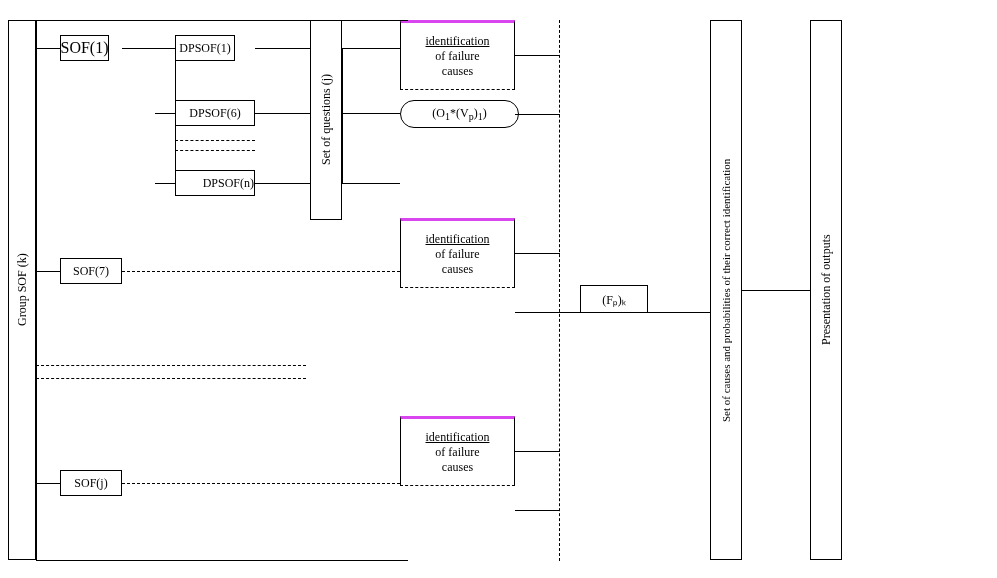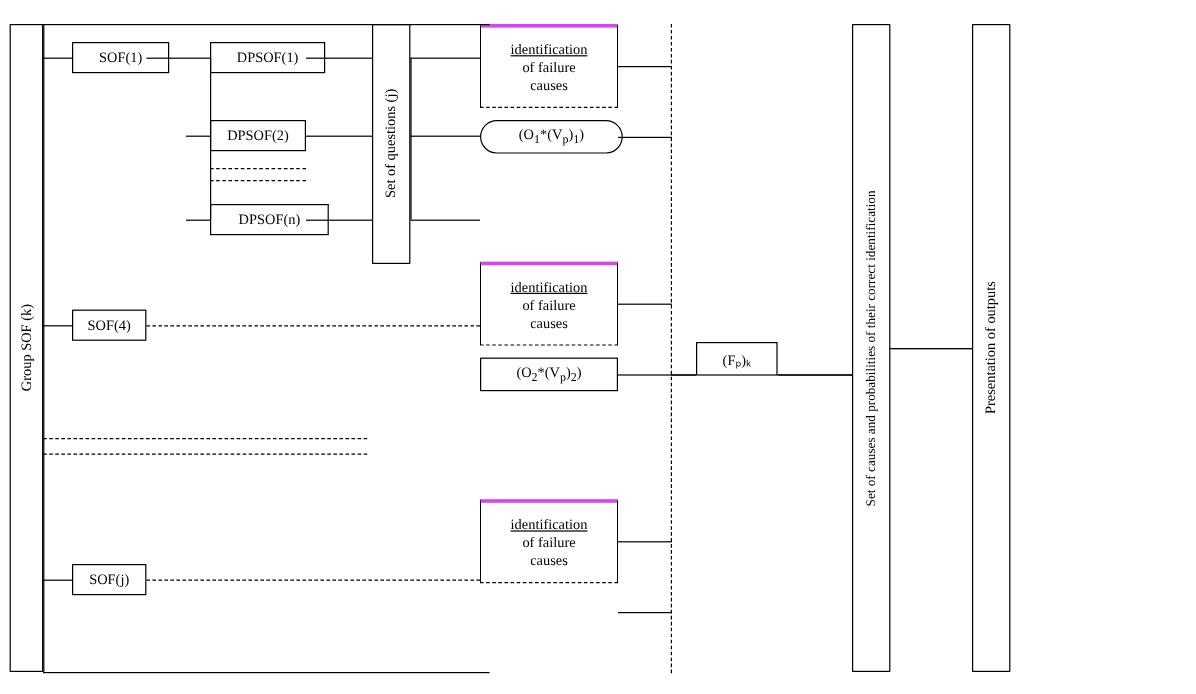--- a/index.html
+++ b/index.html
@@ -55,41 +55,41 @@
   </style>
 </head>
 <body>
 
 <div class="diagram-container">
 
   <div class="box box-vertical" style="left:8px; top:20px; width:28px; height:540px; font-size:12px;">
     <span>Group SOF (k)</span>
   </div>
 
-  <div class="box" style="left:60px; top:35px; width:81px; height:26px; font-size:12px;">
+  <div class="box" style="left:60px; top:35px; width:49px; height:26px; font-size:16px;">
     <span>SOF(1)</span>
   </div>
 
   <div class="box" style="left:60px; top:258px; width:62px; height:26px; font-size:12px;">
-    <span>SOF(4)</span>
+    <span>SOF(7)</span>
   </div>
 
   <div class="box" style="left:60px; top:470px; width:62px; height:26px; font-size:12px;">
     <span>SOF(j)</span>
   </div>
 
-  <div class="box" style="left:175px; top:35px; width:96px; height:26px; font-size:12px;">
+  <div class="box" style="left:175px; top:35px; width:60px; height:26px; font-size:12px;">
     <span>DPSOF(1)</span>
   </div>
 
   <div class="box" style="left:175px; top:100px; width:80px; height:26px; font-size:12px;">
-    <span>DPSOF(2)</span>
-  </div>
-
-  <div class="box" style="left:175px; top:170px; width:99px; height:26px; font-size:12px;">
+    <span>DPSOF(6)</span>
+  </div>
+
+  <div class="box" style="left:175px; top:170px; width:80px; height:26px; font-size:12px;justify-content:flex-end;">
     <span>DPSOF(n)</span>
   </div>
 
   <div class="box box-vertical" style="left:310px; top:20px; width:32px; height:200px; font-size:12px;">
     <span>Set of questions (j)</span>
   </div>
 
   <div class="box identification-box" style="left:400px; top:20px; width:115px; height:70px; font-size:12px; text-align:center; padding:2px;">
     <div>
       <u>identification</u><br>
@@ -103,23 +103,20 @@
   </div>
 
   <div class="box identification-box" style="left:400px; top:218px; width:115px; height:70px; font-size:12px; text-align:center; padding:2px;">
     <div>
       <u>identification</u><br>
       <span>of failure</span><br>
       <span>causes</span>
     </div>
   </div>
 
-  <div class="box formula-box" style="left:400px; top:298px; width:115px; height:28px; font-size:12px;">
-    <span>(O<sub>2</sub>*(V<sub>p</sub>)<sub>2</sub>)</span>
-  </div>
 
   <div class="box identification-box" style="left:400px; top:416px; width:115px; height:70px; font-size:12px; text-align:center; padding:2px;">
     <div>
       <u>identification</u><br>
       <span>of failure</span><br>
       <span>causes</span>
     </div>
   </div>
 
 

